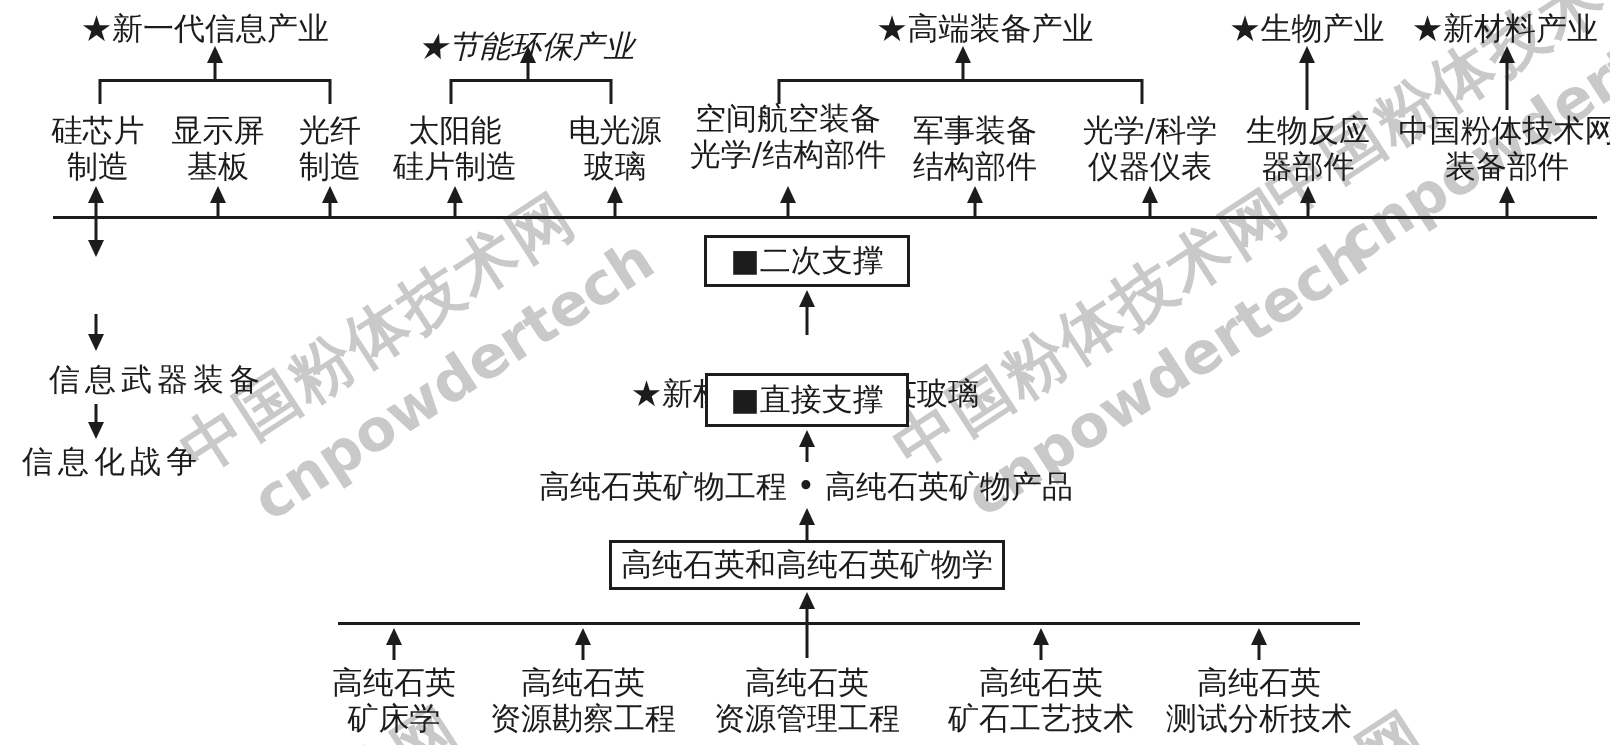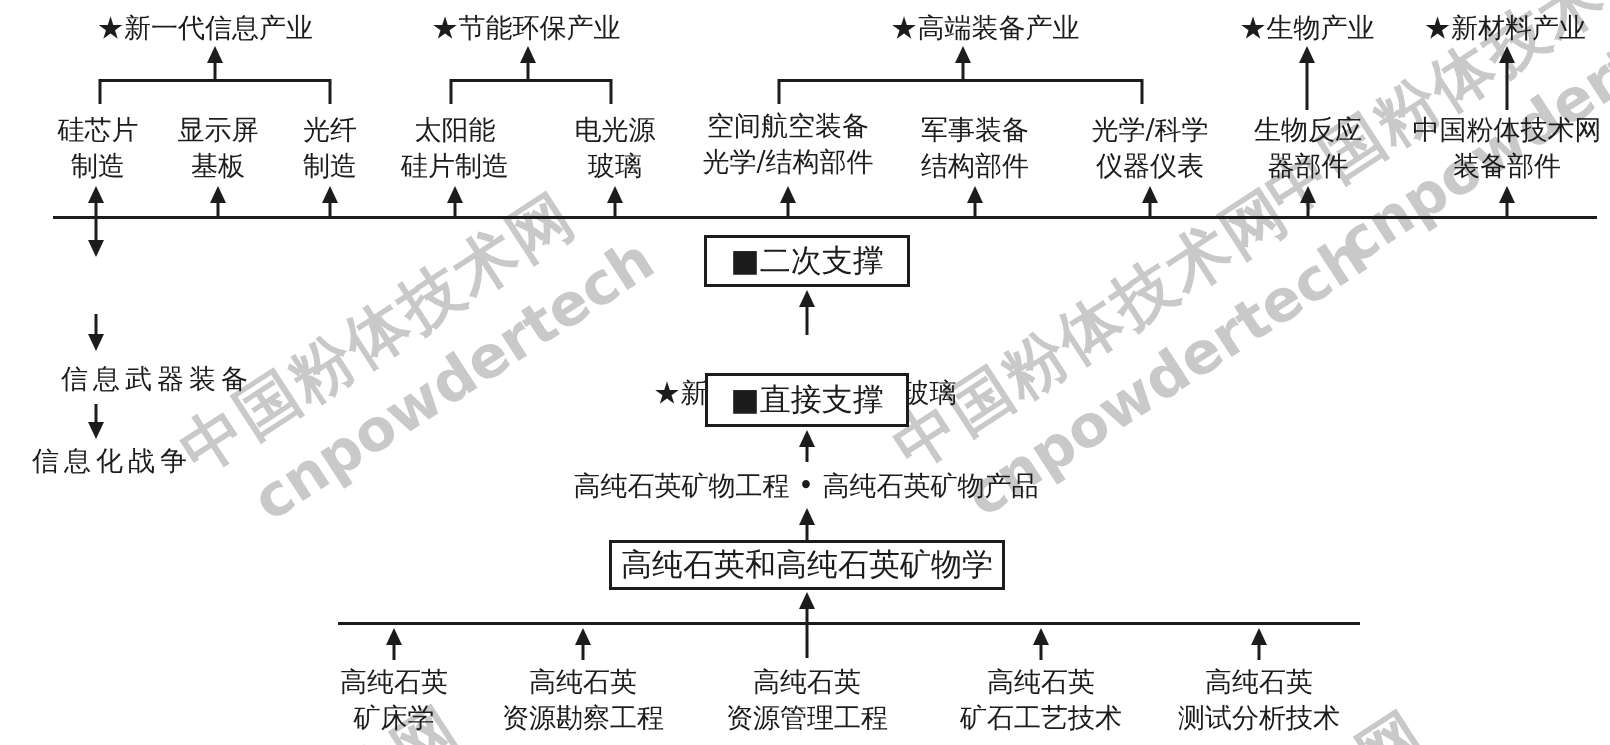--- a/index.html
+++ b/index.html
@@ -3,21 +3,21 @@
 <meta charset="utf-8">
 <style>
   html,body { margin:0; padding:0; background:#fff; }
   .stage {
     position:relative; width:1610px; height:745px; background:#ffffff;
     overflow:hidden; color:#1c1c1c;
     font-family:"DejaVu Serif","Liberation Serif",serif;
   }
   
   .t { position:absolute; transform:translateX(-50%); text-align:center;
-       font-size:27px; line-height:36px; white-space:nowrap; z-index:2; }
+       font-size:31px; line-height:36px; white-space:nowrap; z-index:2; }
   .sp { letter-spacing:5px; }
   
   .hl { position:absolute; height:3px; background:#1c1c1c; z-index:2; }
   
   .vl { position:absolute; width:3px; background:#1c1c1c; transform:translateX(-50%); z-index:2; }
   
   .au { position:absolute; width:0; height:0; border-left:8px solid transparent;
         border-right:8px solid transparent; border-bottom:17px solid #1c1c1c;
         transform:translateX(-50%); z-index:2; }
   .ad { position:absolute; width:0; height:0; border-left:8px solid transparent;
@@ -55,21 +55,21 @@
   <div class="wm" style="left:300px; top:865px;">
     <div class="wm-cn">中国粉体技术网</div>
     <div class="wm-en">cnpowdertech</div>
   </div>
   <div class="wm" style="left:1265px; top:870px;">
     <div class="wm-cn">中国粉体技术网</div>
     <div class="wm-en">cnpowdertech</div>
   </div>
 
   <div class="t" style="left:205px; top:10px;">★新一代信息产业</div>
-  <div class="t" style="left:526px; top:10px;">★节能环保产业</div>
+  <div class="t" style="left:526px; top:28px;font-style:italic;">★节能环保产业</div>
   <div class="t" style="left:985px; top:10px;">★高端装备产业</div>
   <div class="t" style="left:1505px; top:10px;">★新材料产业</div>
   <div class="t" style="left:1307px; top:10px;">★生物产业</div>
 
   <div class="hl" style="left:99px; top:79px; width:232px;"></div>
   <div class="vl" style="left:100px; top:79px; height:25px;"></div>
   <div class="vl" style="left:330px; top:79px; height:25px;"></div>
   <div class="vl" style="left:215px; top:60px; height:20px;"></div>
   <div class="au" style="left:215px; top:46px;"></div>
 
@@ -103,21 +103,21 @@
     <div>制造</div>
   </div>
   <div class="t" style="left:615px; top:112px;">
     <div>电光源</div>
     <div>玻璃</div>
   </div>
   <div class="t" style="left:455px; top:112px;">
     <div>太阳能</div>
     <div>硅片制造</div>
   </div>
-  <div class="t" style="left:788px; top:108px;">
+  <div class="t" style="left:788px; top:100px;">
     <div>空间航空装备</div>
     <div>光学/结构部件</div>
   </div>
   <div class="t" style="left:975px; top:112px;">
     <div>军事装备</div>
     <div>结构部件</div>
   </div>
   <div class="t" style="left:1150px; top:112px;">
     <div>光学/科学</div>
     <div>仪器仪表</div>

